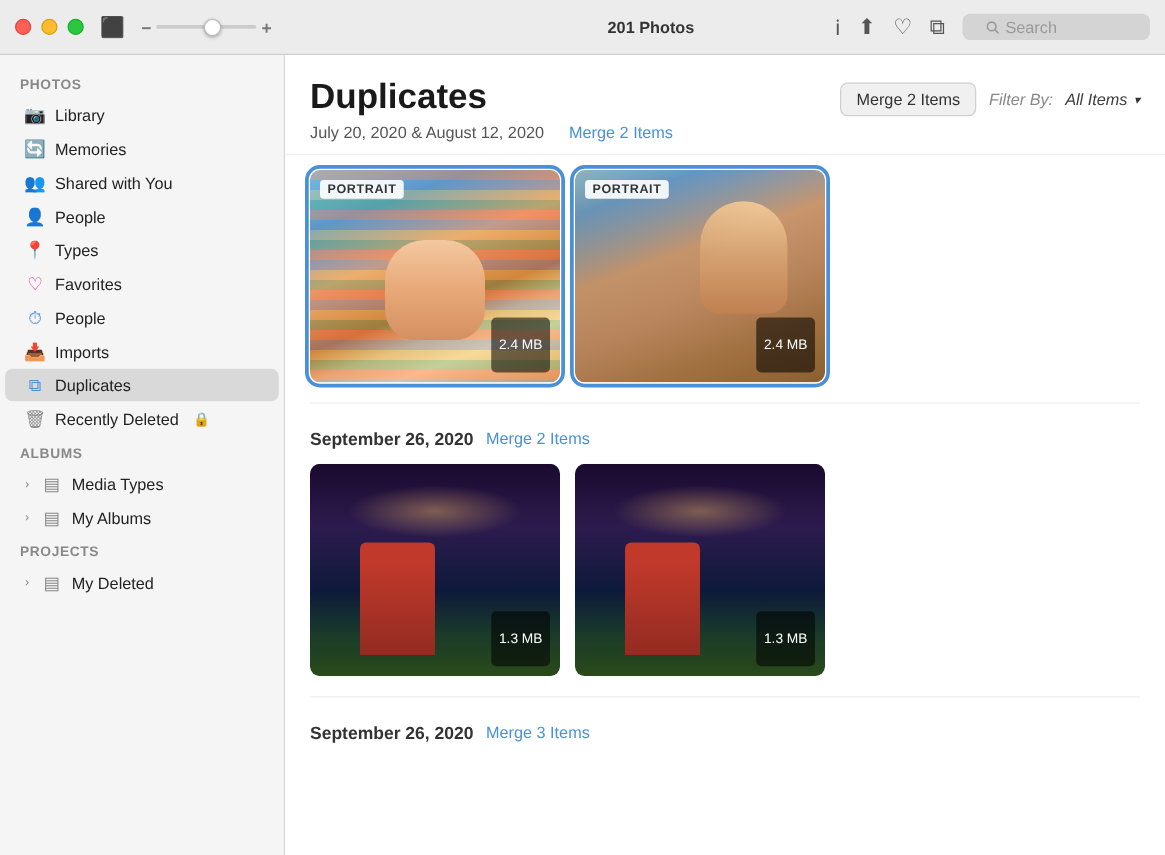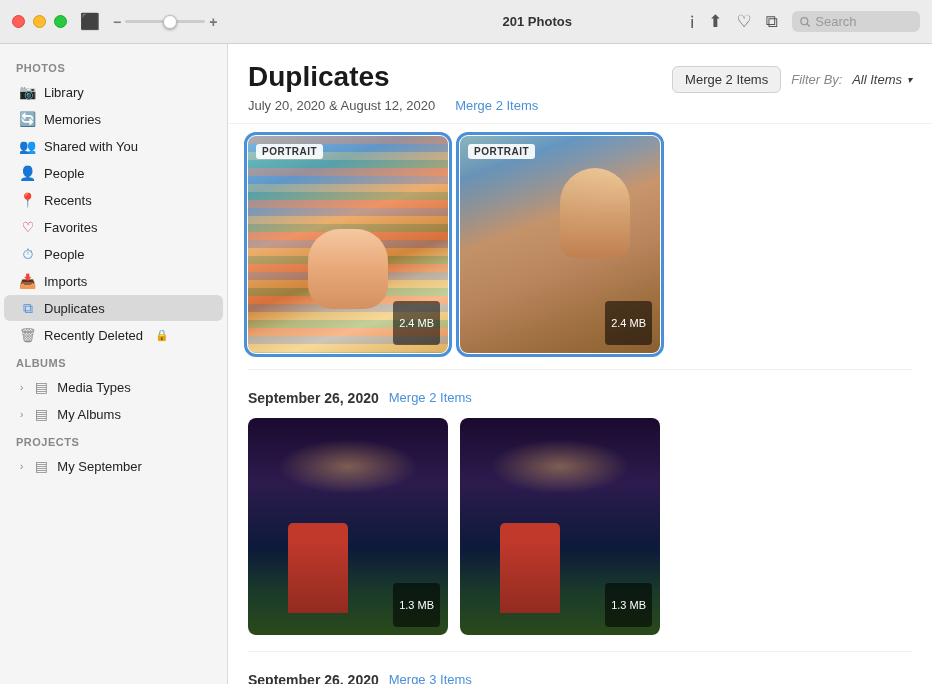--- a/index.html
+++ b/index.html
@@ -100,23 +100,23 @@
       font-size: 17px;
       cursor: pointer;
       display: flex;
       align-items: center;
     }
     .search-box {
       display: flex;
       align-items: center;
       background: rgba(0,0,0,0.1);
       border-radius: 6px;
-      padding: 3px 8px;
+      padding: 3px 19px;
       gap: 5px;
-      width: 128px;
+      width: 150px;
     }
     .search-box input {
       border: none;
       background: transparent;
       outline: none;
       font-size: 13px;
       color: #333;
       width: 100%;
     }
     .search-box input::placeholder { color: #999; }
@@ -282,21 +282,21 @@
 
     
     .photo-grid {
       display: flex;
       gap: 12px;
       flex-wrap: wrap;
     }
     .photo-item {
       position: relative;
       width: 200px;
-      height: 217px;
+      height: 170px;
       border-radius: 8px;
       overflow: hidden;
       cursor: pointer;
     }
     .photo-item.selected {
       outline: 3px solid #4a90d9;
       outline-offset: 1px;
     }
     .photo-bg {
       width: 100%;
@@ -472,21 +472,21 @@
     <div class="sidebar-item">
       <span class="sidebar-item-icon icon-blue">👥</span>
       <span>Shared with You</span>
     </div>
     <div class="sidebar-item">
       <span class="sidebar-item-icon icon-blue">👤</span>
       <span>People</span>
     </div>
     <div class="sidebar-item">
       <span class="sidebar-item-icon icon-blue">📍</span>
-      <span>Recents</span>
+      <span>Types</span>
     </div>
     <div class="sidebar-item">
       <span class="sidebar-item-icon icon-pink">♡</span>
       <span>Favorites</span>
     </div>
     <div class="sidebar-item">
       <span class="sidebar-item-icon icon-blue">⏱</span>
       <span>People</span>
     </div>
     <div class="sidebar-item">
@@ -512,21 +512,21 @@
     <div class="sidebar-item">
       <span class="sidebar-item-chevron">›</span>
       <span class="sidebar-item-icon icon-gray">▤</span>
       <span>My Albums</span>
     </div>
 
     <div class="sidebar-section-label">Projects</div>
     <div class="sidebar-item">
       <span class="sidebar-item-chevron">›</span>
       <span class="sidebar-item-icon icon-gray">▤</span>
-      <span>My September</span>
+      <span>My Deleted</span>
     </div>
   </div>
 
   <div class="content">
 
     <div class="content-header">
       <div class="content-header-left">
         <h1 class="page-title">Duplicates</h1>
         <div class="header-subtitle">
           <span class="subtitle-date">July 20, 2020 &amp; August 12, 2020</span>

